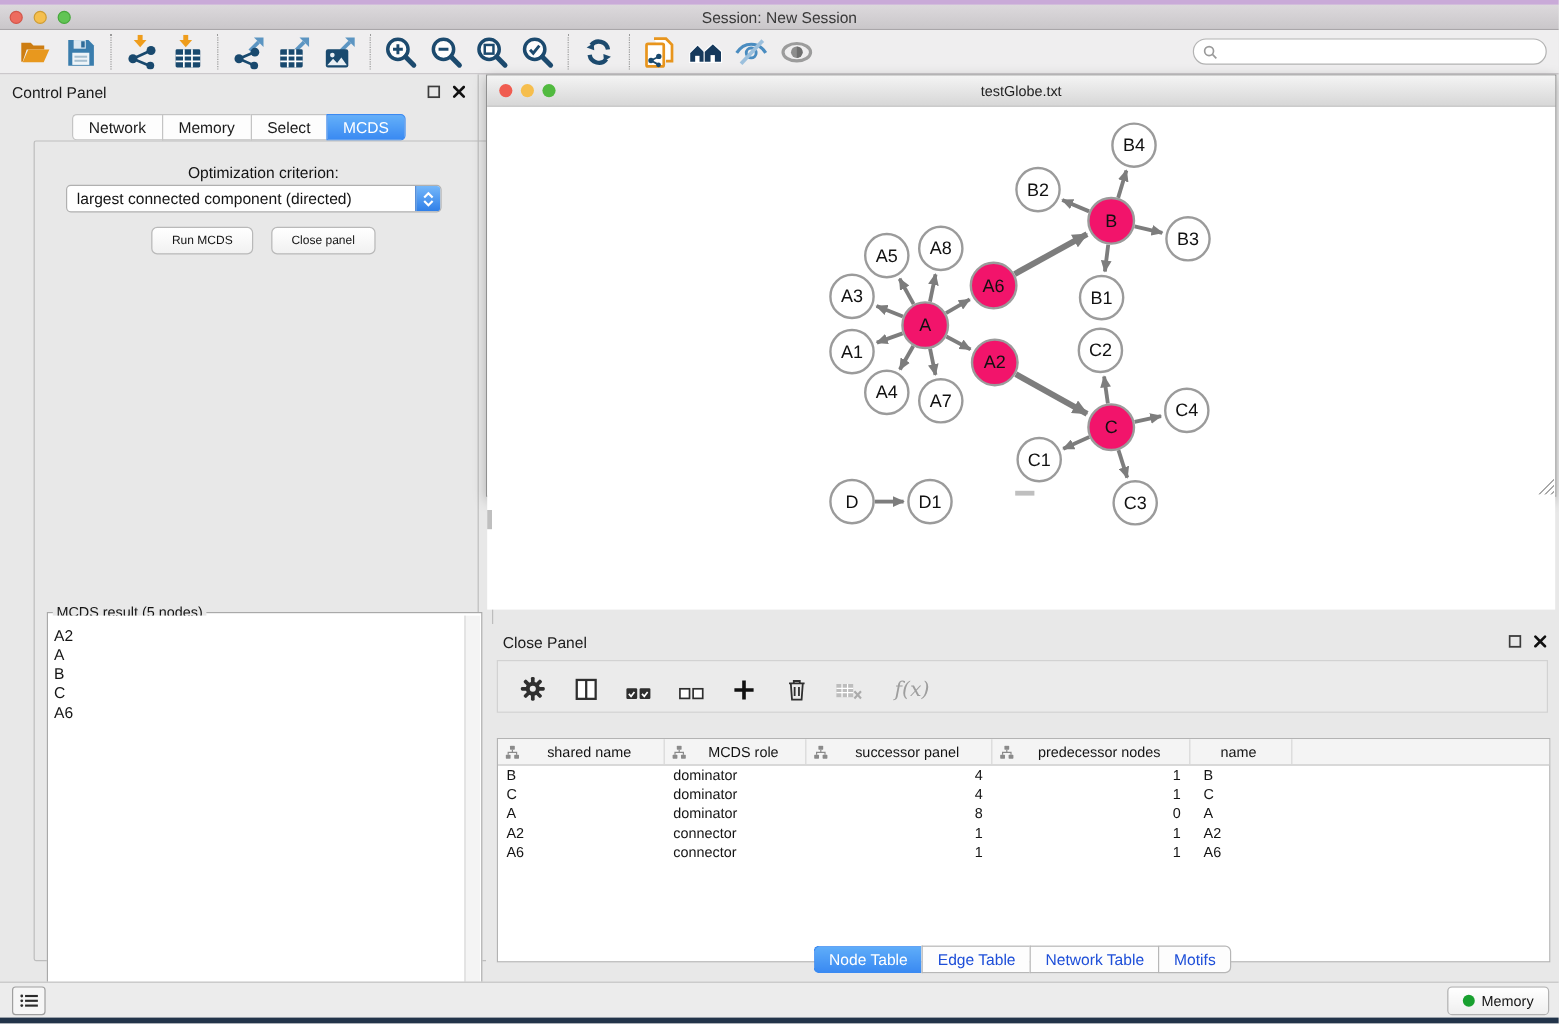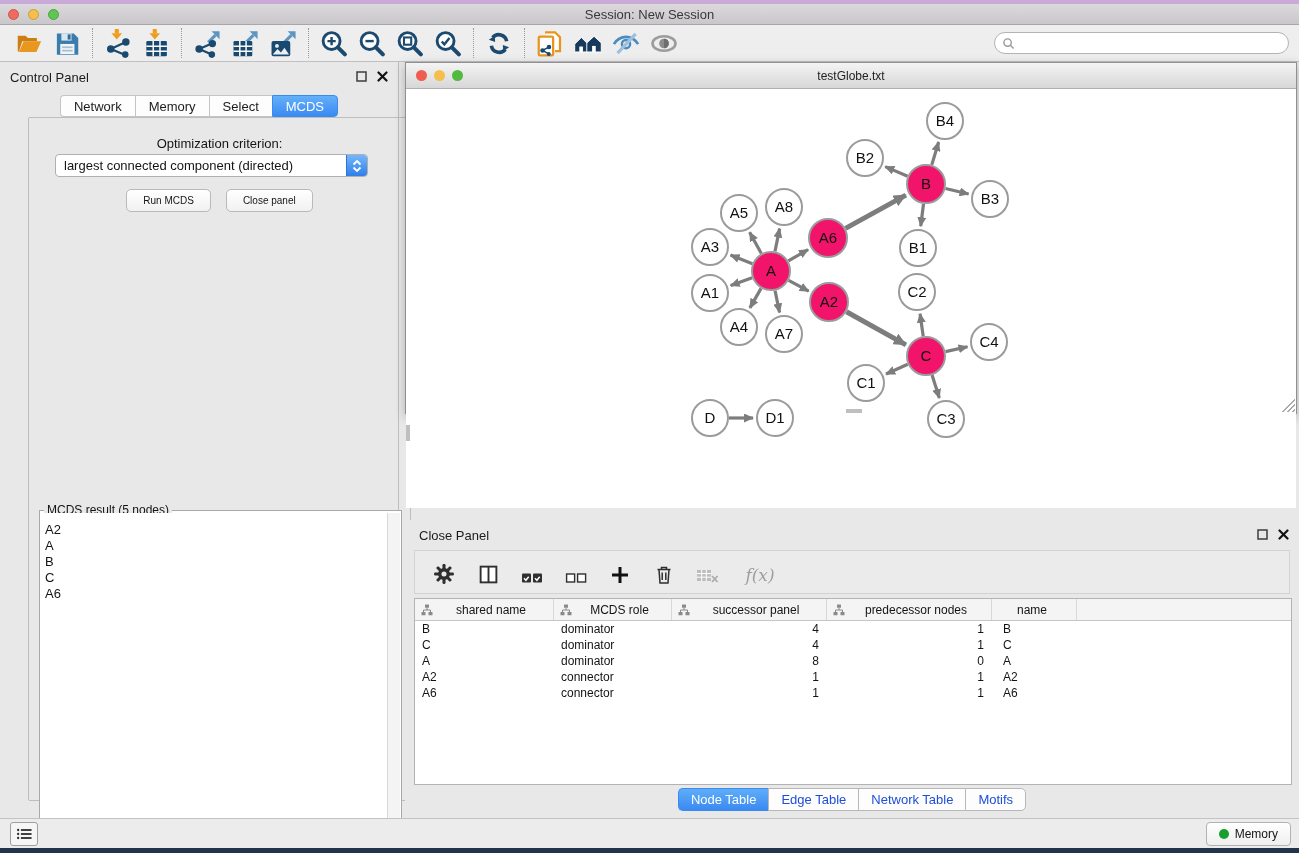--- a/index.html
+++ b/index.html
@@ -76,21 +76,21 @@
       transparent 88%, #a9a9a9 88%, #a9a9a9 94%, transparent 94%); }
   .stub-left { position:absolute; left:0; top:362px; width:4px; height:16px; background:#bfbfbf; }
   .stub-bottom { position:absolute; left:440px; bottom:0; width:16px; height:4px; background:#bfbfbf; }
 
   
   .table-panel { position:absolute; left:405px; top:520px; width:894px; height:298px; background:#e8e8e8; }
   .tp-toolbar { position:absolute; left:9px; top:30px; width:876px; height:44px;
     background:#ebebeb; border:1px solid #d2d2d2; display:flex; align-items:center; padding-left:16px; gap:18px; }
   .tpbtn { width:26px; height:26px; display:flex; align-items:flex-end; justify-content:center; }
   .fx { font-family:"DejaVu Serif", serif; font-style:italic; font-size:17px; color:#9e9e9e; }
-  .data-table { position:absolute; left:9px; top:78px; width:878px; height:187px;
+  .data-table { position:absolute; left:9px; top:95px; width:878px; height:187px;
     background:#fff; border:1px solid #b3b3b3; }
   .dt-header { display:flex; height:22px; background:#f4f4f4; border-bottom:1px solid #c6c6c6; }
   .dt-hcell { display:flex; align-items:center; border-right:1px solid #d8d8d8; height:100%; }
   .dt-hcell .org { margin-left:6px; }
   .dt-hcell .hlabel { flex:1; text-align:center; font-size:12px; color:#141414; padding-right:4px;}
   .c1{width:139px;} .c2{width:118px;} .c3{width:155px;} .c4{width:165px;} .c5{width:85px;} .c6{flex:1; border-right:none;}
   .dt-row { display:flex; height:16px; align-items:center; }
   .dt-cell { font-size:12px; color:#141414; height:100%; display:flex; align-items:center; }
   .cell-left { padding-left:7px; }
   .cell-right { justify-content:flex-end; padding-right:8px; }

